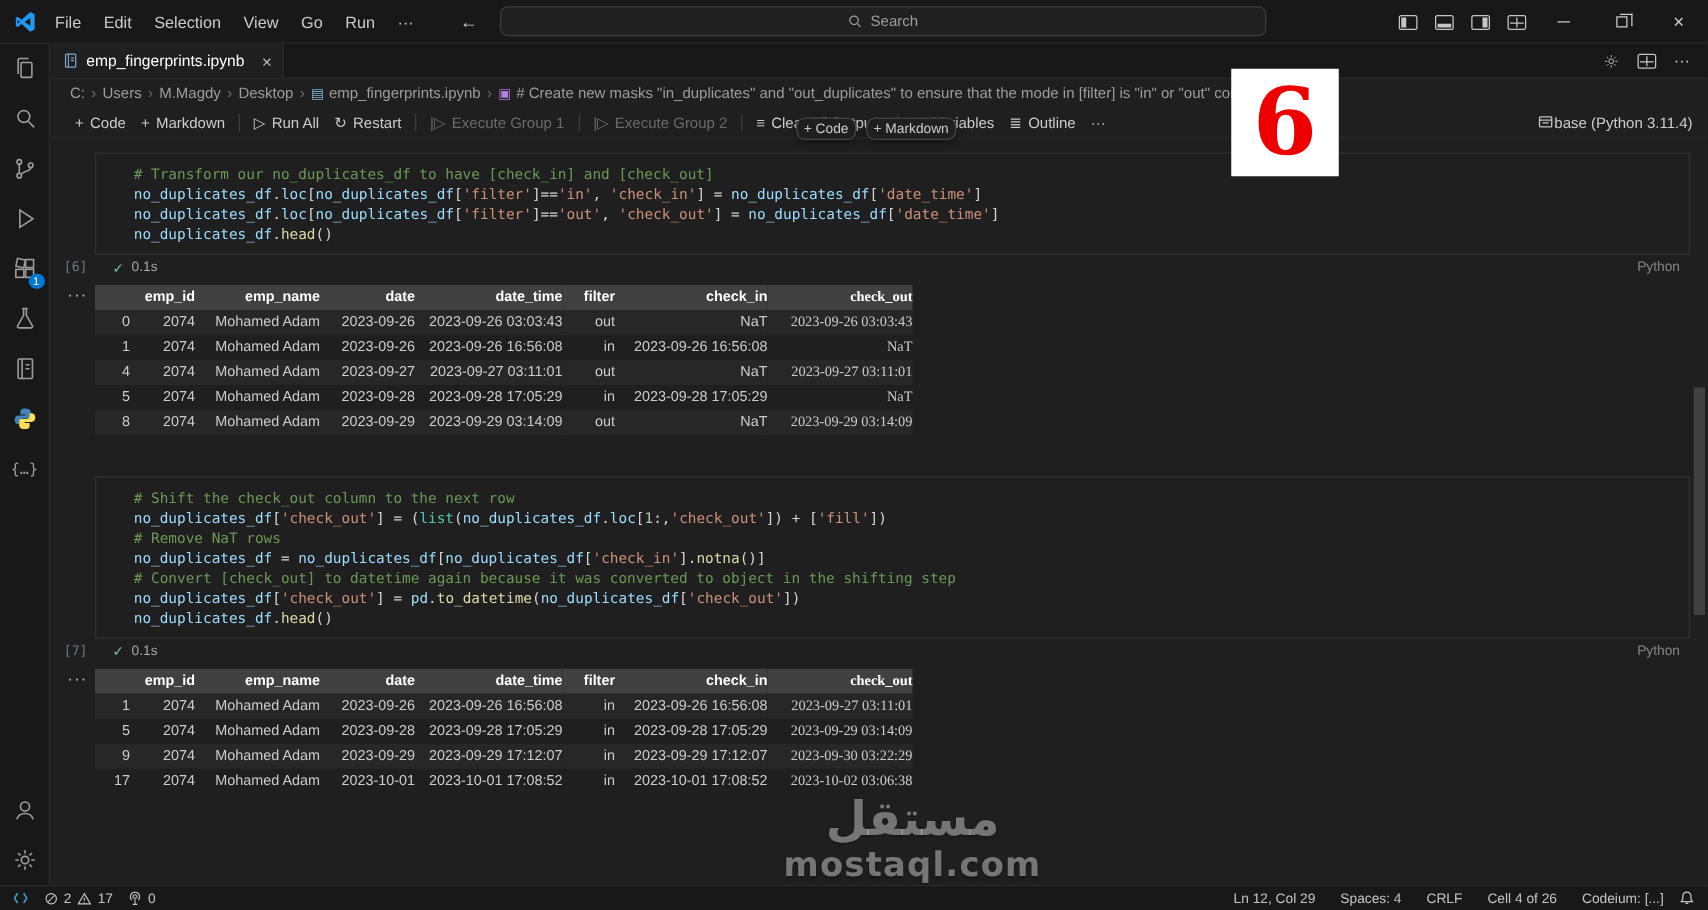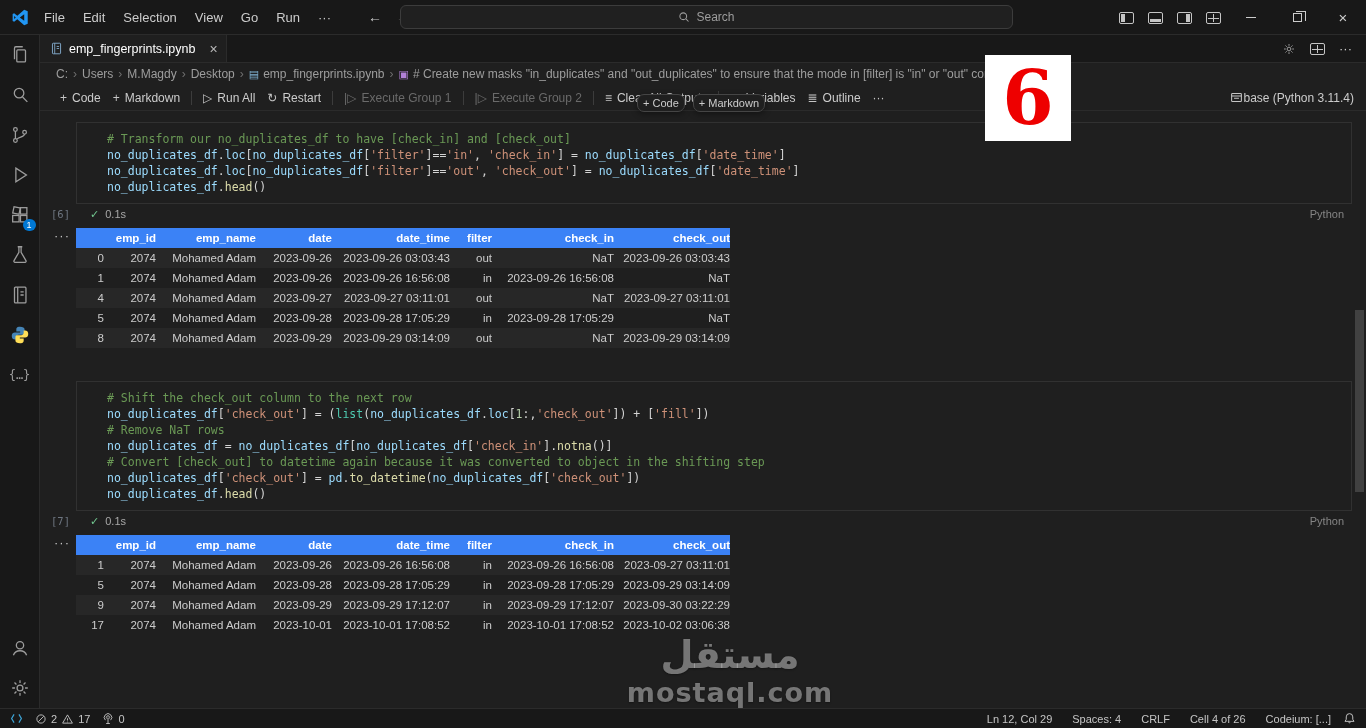--- a/index.html
+++ b/index.html
@@ -85,30 +85,30 @@
     font-size:11.5px; white-space:pre; }
   .tok-cm{color:#6a9955} .tok-v{color:#9cdcfe} .tok-s{color:#ce9178} .tok-f{color:#dcdcaa}
   .tok-n{color:#b5cea8} .tok-cls{color:#4ec9b0} .tok-p{color:#d4d4d4}
   .cell-status { height:20px; display:flex; align-items:center; padding:0 8px 0 14px; font-size:11px; color:#a8a8a8; }
   .check { color:#73c991; margin-right:6px; font-size:11px; }
   .lang { margin-left:auto; color:#858585; }
   
   .out-table { border-collapse:collapse; margin-top:4px; font-size:11.5px; color:#cccccc; }
   .out-table th { font-weight:bold; color:#ffffff; }
   .out-table th, .out-table td { text-align:right; padding:4px 0; white-space:nowrap; }
-  .out-table thead tr { background:#3b82f6; }
+  .out-table thead tr { background:#404040; }
   .out-table tbody tr:nth-child(odd) { background:#272727; }
   .out-table th:nth-child(1), .out-table td:nth-child(1){ min-width:28px; }
   .out-table th:nth-child(2), .out-table td:nth-child(2){ min-width:52px; }
   .out-table th:nth-child(3), .out-table td:nth-child(3){ min-width:100px; }
   .out-table th:nth-child(4), .out-table td:nth-child(4){ min-width:76px; }
   .out-table th:nth-child(5), .out-table td:nth-child(5){ min-width:118px; }
   .out-table th:nth-child(6), .out-table td:nth-child(6){ min-width:42px; }
   .out-table th:nth-child(7), .out-table td:nth-child(7){ min-width:122px; }
-  .out-table th:nth-child(8), .out-table td:nth-child(8){ min-width:116px; }
+  .out-table th:nth-child(8), .out-table td:nth-child(8){ min-width:116px;font-family:Liberation Serif, serif; }
   .vscroll { position:absolute; right:2px; top:199px; width:9px; height:182px; background:rgba(121,121,121,0.38); }
   
   .watermark { position:absolute; left:545px; top:522px; width:290px; text-align:center;
     pointer-events:none; color:rgba(235,235,235,0.45); text-shadow:0 1px 2px rgba(0,0,0,0.35); }
   .wm-ar { font-family:"DejaVu Sans", sans-serif; font-size:38px; font-weight:bold; line-height:44px; direction:rtl; }
   .wm-en { font-family:"DejaVu Sans", sans-serif; font-size:27px; font-weight:bold; letter-spacing:1px; }
   .red-annotation { position:absolute; left:985px; top:55px; width:86px; height:86px; background:#ffffff;
     color:#ee0000; font-family:"DejaVu Serif", serif; font-weight:bold; font-size:74px;
     display:flex; align-items:center; justify-content:center; z-index:50; }
   .insert-toolbar { position:absolute; left:637px; top:94px; display:flex; gap:8px; z-index:40; }

